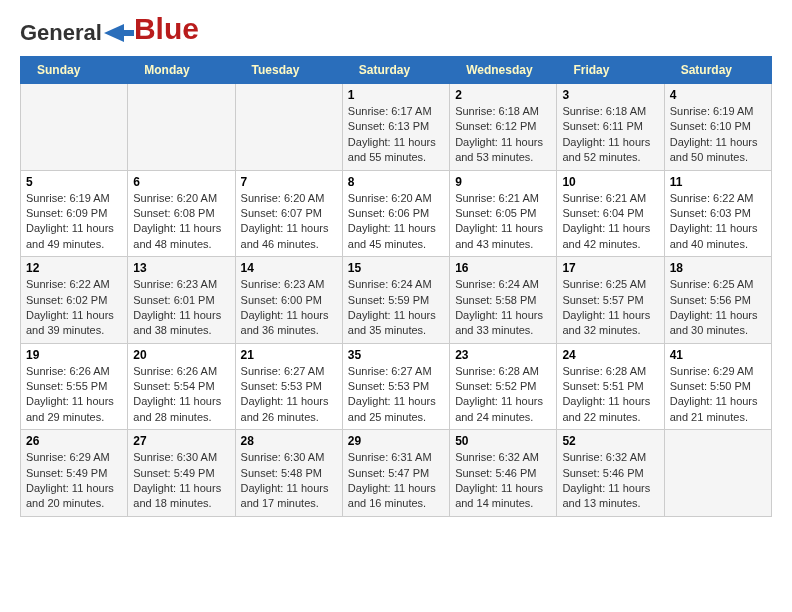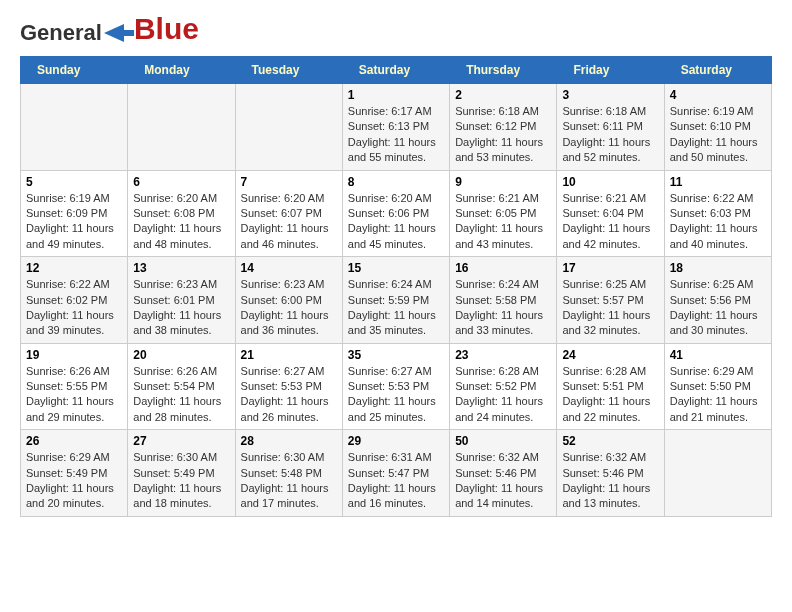--- a/index.html
+++ b/index.html
@@ -96,21 +96,21 @@
   </div>
 </div>
 
 <table>
   <thead>
     <tr>
     <th>Sunday</th>
         <th>Monday</th>
         <th>Tuesday</th>
         <th>Saturday</th>
-        <th>Thursday</th>
+        <th>Wednesday</th>
         <th>Friday</th>
         <th>Saturday</th>
       </tr>
   </thead>
   <tbody id="calendar-body">
   <tr>
         <td class="empty-cell"></td>
         <td class="empty-cell"></td>
         <td class="empty-cell"></td>
         <td>

